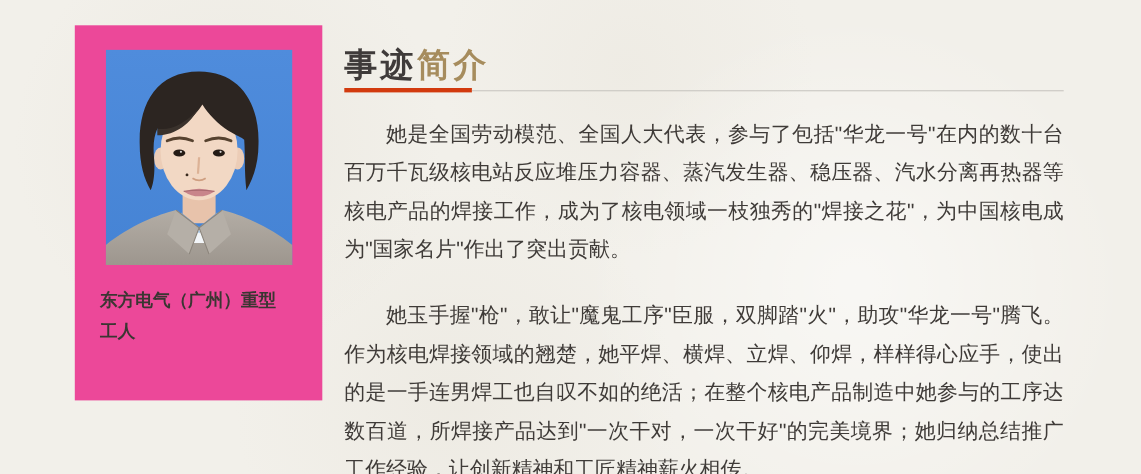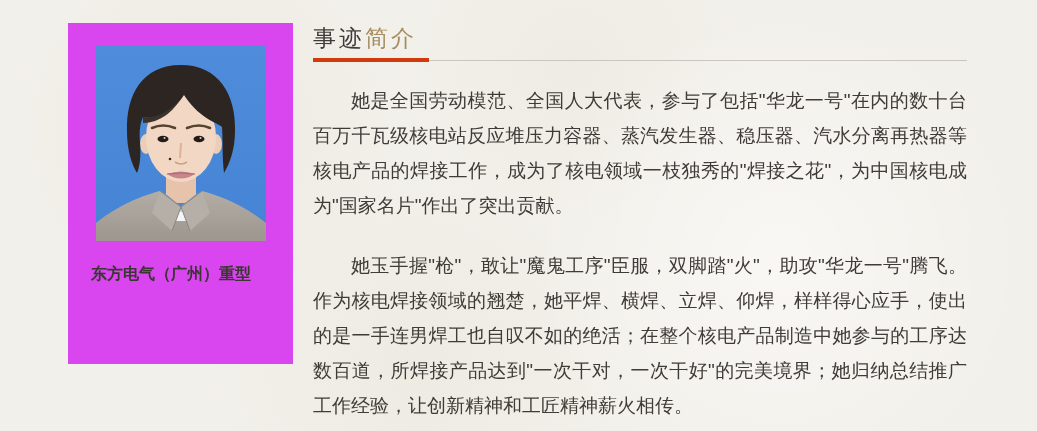--- a/index.html
+++ b/index.html
@@ -14,21 +14,21 @@
       radial-gradient(circle at 40% 85%, rgba(222,216,203,0.22) 0%, rgba(222,216,203,0) 28%);
     position: relative;
     overflow: hidden;
   }
 
   
   .profile-card {
     position: absolute;
     left: 68px; top: 23px;
     width: 225px; height: 341px;
-    background: #d946ef;
+    background: #ec4899;
   }
   .photo-frame {
     width: 170px; height: 196px;
     margin: 22px auto 0 auto;
     overflow: hidden;
   }
   .photo-frame svg { display: block; width: 170px; height: 196px; }
   .card-info {
     padding: 19px 14px 0 23px;
     font-size: 16px;
@@ -37,26 +37,27 @@
     line-height: 28px;
   }
 
   
   .content {
     position: absolute;
     left: 313px; top: 20px;
     width: 654px;
   }
   .section-title {
-    font-size: 23px;
-    font-weight: normal;
+    font-size: 30px;
+    font-weight: bold;
     letter-spacing: 3px;
     line-height: 30px;
     padding-top: 3px;
     color: #3f3b3a;
+    margin-top: 22px;
   }
   .section-title .gold { color: #a68c5d; }
   .title-rule {
     position: relative;
     margin-top: 5px;
     height: 4px;
   }
   .title-rule .red-seg {
     position: absolute;
     left: 0; top: 0;
@@ -133,20 +134,21 @@
         <path d="M70,153 L85,166 L100,153" stroke="#aec8e2" stroke-width="1.6" fill="none"></path>
 
         <path d="M64,146 L85,162 L76,186 L56,168 Z" fill="#b5afa7"></path>
         <path d="M106,146 L85,162 L94,186 L114,168 Z" fill="#b5afa7"></path>
         <path d="M64,146 L85,162 L76,186" stroke="#8c857c" stroke-width="1" fill="none"></path>
         <path d="M106,146 L85,162 L94,186" stroke="#8c857c" stroke-width="1" fill="none"></path>
       </svg>
     </div>
     <div class="card-info">
       <div>东方电气（广州）重型</div>
+      <div>工人</div>
     </div>
   </aside>
 
   <section class="content">
     <h2 class="section-title"><span>事迹</span><span class="gold">简介</span></h2>
     <div class="title-rule">
       <span class="red-seg"></span>
       <span class="gray-seg"></span>
     </div>
     <div class="summary">

